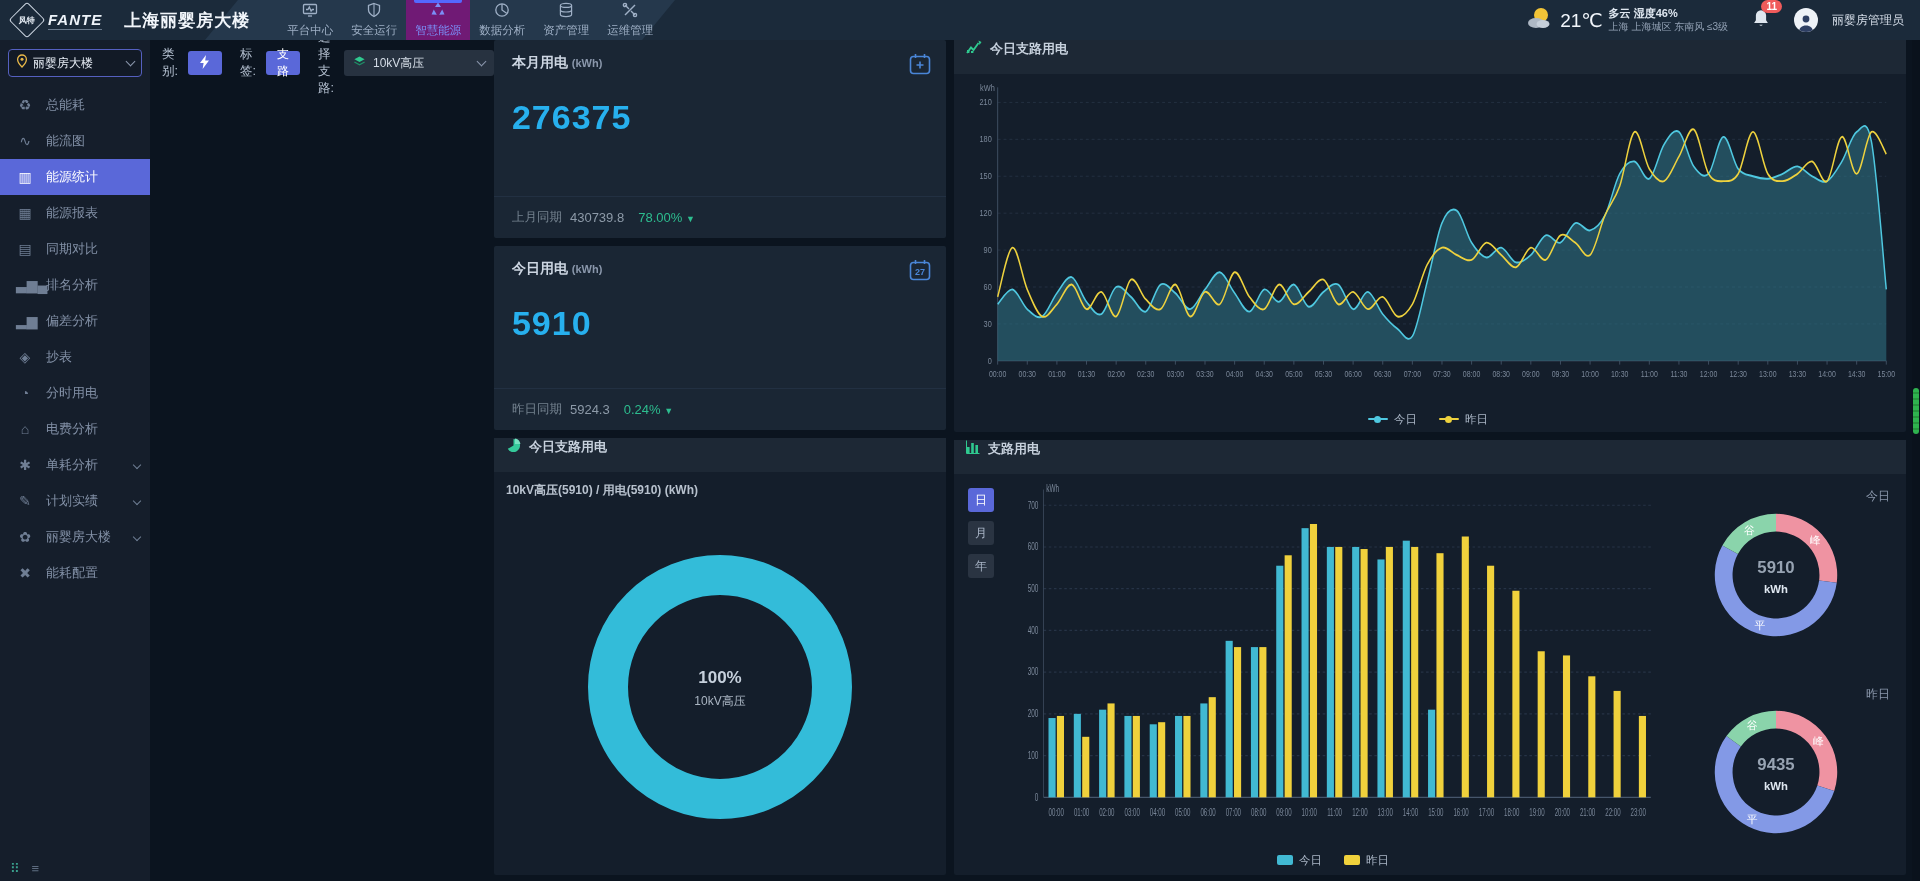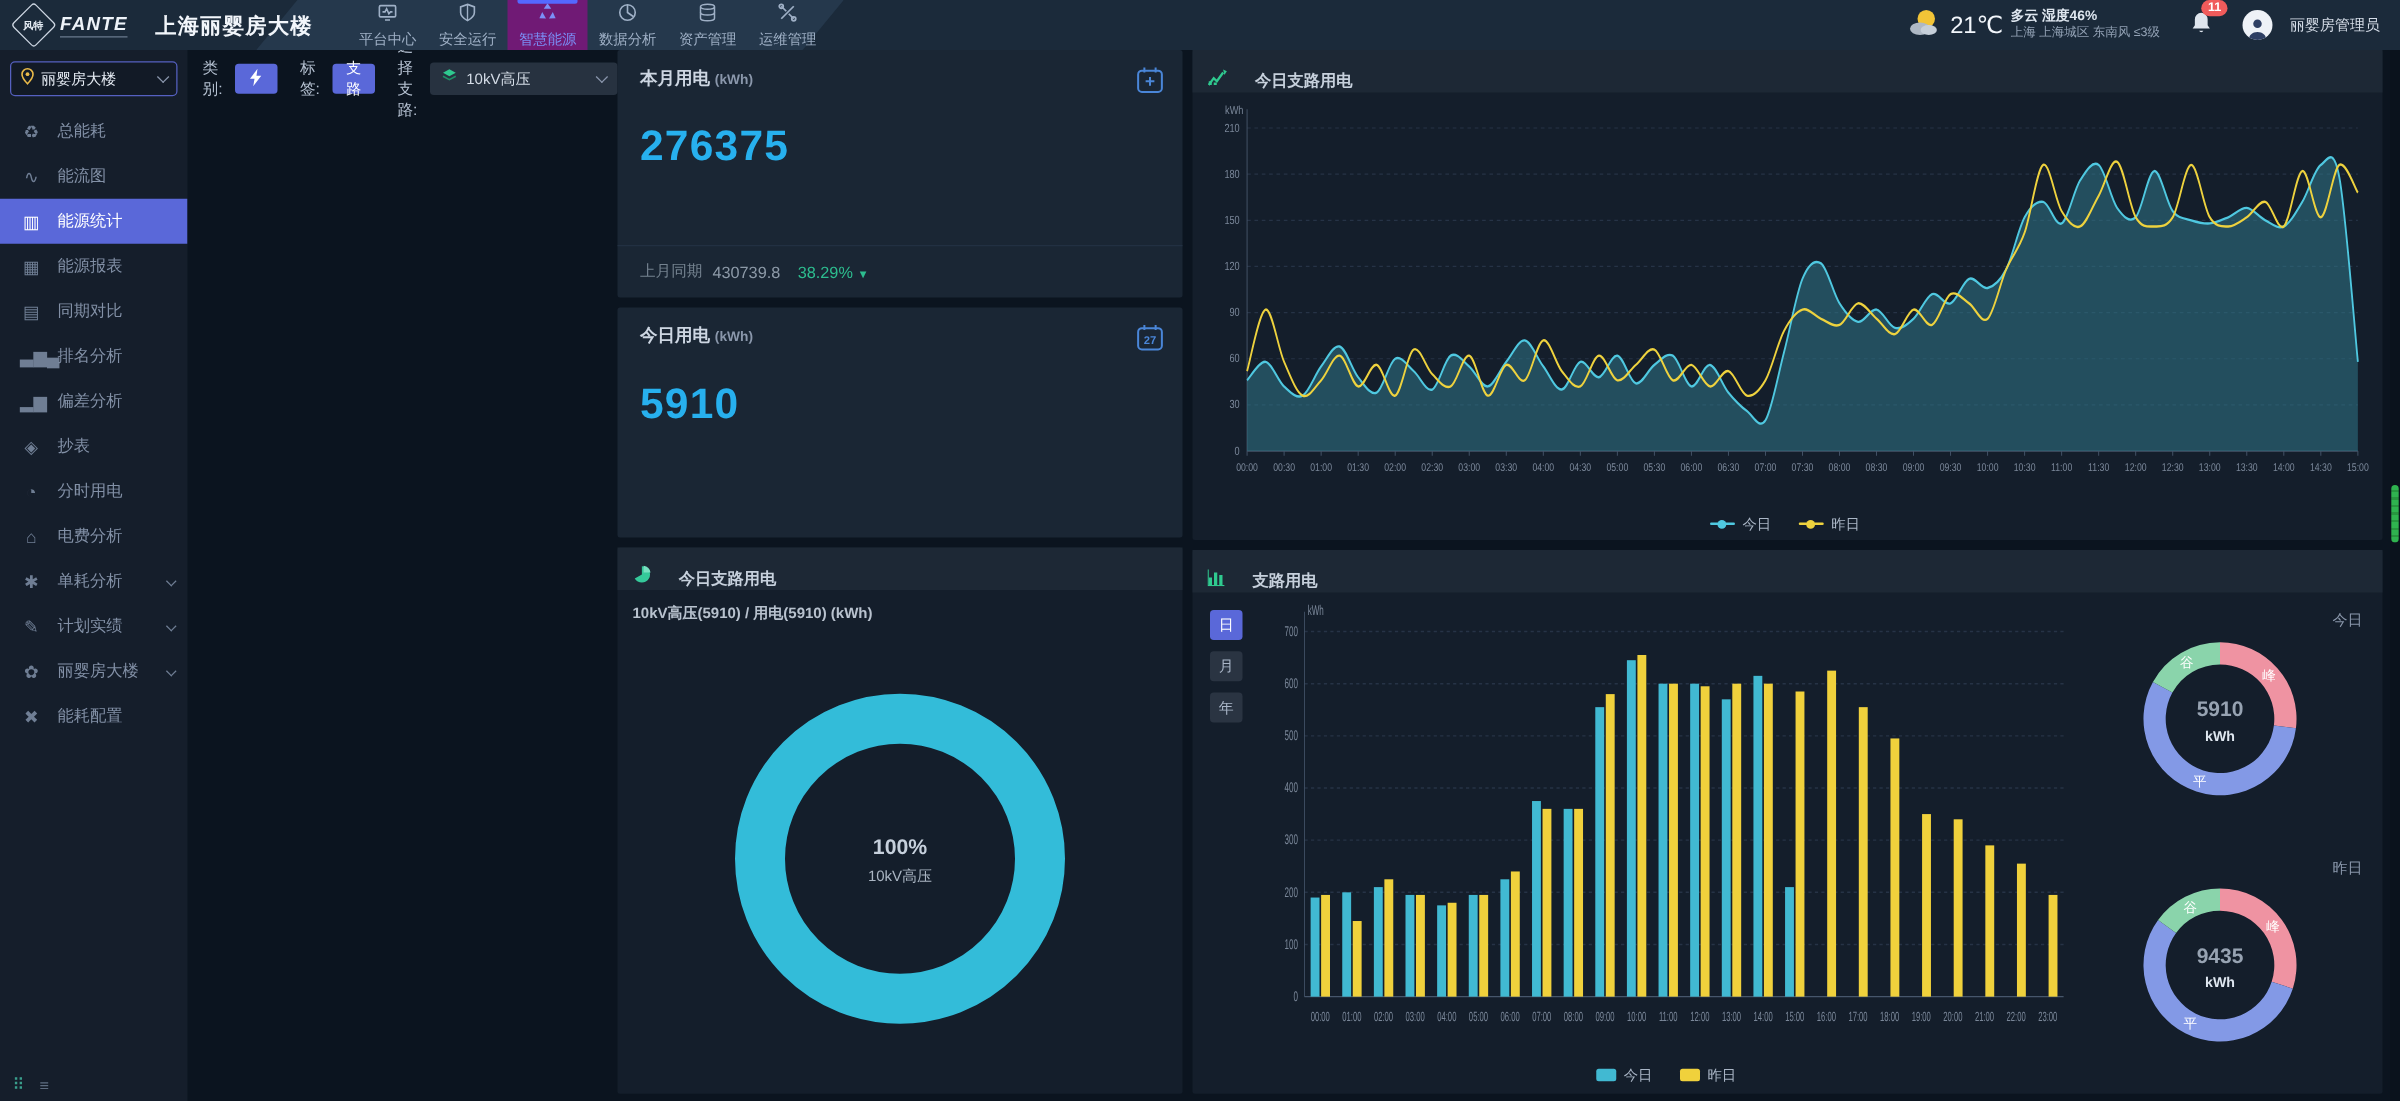--- a/index.html
+++ b/index.html
@@ -68,21 +68,21 @@
   .card-title .unit { color:#8a97ab; font-size:11px; font-weight:bold; }
   .cal-icon { position:absolute; top:12px; right:14px; cursor:pointer; }
   .big-num { color:#27b0ee; font-size:34px; font-weight:bold; margin-top:26px; letter-spacing:1px; }
   .card-foot { position:absolute; left:0; right:0; bottom:0; height:42px; border-top:1px solid #223042; display:flex; align-items:center; padding:0 18px; gap:8px; }
   .cf-label { color:#74828f; font-size:12.5px; }
   .cf-value { color:#8d9aa8; font-size:13px; }
   .cf-pct { color:#2dbd8f; font-size:13px; margin-left:6px; }
   .cf-arrow { color:#2dbd8f; font-size:9px; }
 
   .panel { background:#141e2b; border-radius:2px; display:flex; flex-direction:column; min-height:0; }
-  .panel-hd { height:34px; background:#1d2835; display:flex; align-items:flex-end; gap:22px; padding:0 12px; flex:0 0 34px;font-family:Liberation Serif, serif; }
+  .panel-hd { height:34px; background:#1d2835; display:flex; align-items:flex-start; gap:8px; padding:0 12px; flex:0 0 34px;font-family:Liberation Serif, serif; }
   .panel-hd .p-title { color:#c6d0dc; font-size:13px; font-weight:bold; }
 
   .donut-section { flex:1; }
   .donut-sub { color:#b8c2ce; font-size:12px; font-weight:bold; padding:10px 0 0 12px; }
   .donut-main-wrap { flex:1; display:flex; align-items:center; justify-content:center; }
 
   .line-panel { height:392px; flex:0 0 392px; }
   .line-body { flex:1; position:relative; padding:2px 8px 0 4px; min-height:0; }
   .line-body svg { width:100%; height:calc(100% - 24px); display:block; }
   .legend-row { height:22px; display:flex; align-items:center; justify-content:center; gap:22px; }
@@ -322,36 +322,41 @@
               <svg width="24" height="24" viewBox="0 0 24 24">
                 <rect x="2.5" y="4.5" width="19" height="17" rx="3" fill="none" stroke="#4a86d8" stroke-width="1.6"></rect>
                 <path d="M7.5 2v4M16.5 2v4" stroke="#4a86d8" stroke-width="1.6"></path>
                 <path d="M12 9.5v7M8.5 13h7" stroke="#4a86d8" stroke-width="1.6"></path>
               </svg>
             </div>
             <div class="big-num">276375</div>
             <div class="card-foot">
               <span class="cf-label">上月同期</span>
               <span class="cf-value">430739.8</span>
-              <span class="cf-pct"><span>38.29%</span> <span class="cf-arrow">▼</span></span>
+              <span class="cf-pct"><span>78.00%</span> <span class="cf-arrow">▼</span></span>
             </div>
           </div>
 
           <div class="card c2">
             <div class="card-title">
               <span>今日用电</span> <span class="unit">(kWh)</span>
             </div>
             <div class="cal-icon">
               <svg width="24" height="24" viewBox="0 0 24 24">
                 <rect x="2.5" y="4.5" width="19" height="17" rx="3" fill="none" stroke="#4a86d8" stroke-width="1.6"></rect>
                 <path d="M7.5 2v4M16.5 2v4" stroke="#4a86d8" stroke-width="1.6"></path>
                 <text x="12" y="17" text-anchor="middle" font-size="9" fill="#4a86d8" font-weight="bold">27</text>
               </svg>
             </div>
             <div class="big-num">5910</div>
+            <div class="card-foot">
+              <span class="cf-label">昨日同期</span>
+              <span class="cf-value">5924.3</span>
+              <span class="cf-pct"><span>0.24%</span> <span class="cf-arrow">▼</span></span>
+            </div>
           </div>
 
           <div class="panel donut-section">
             <div class="panel-hd">
               <span>
                 <svg width="15" height="15" viewBox="0 0 16 16">
                   <path d="M8 8 L8 1 A7 7 0 1 1 1.9 11.5 Z" fill="#35c99a"></path>
                   <path d="M9.5 6.5 L9.5 0.6 A7 7 0 0 1 15.4 6.5 Z" fill="#77e0c0"></path>
                 </svg>
               </span>

